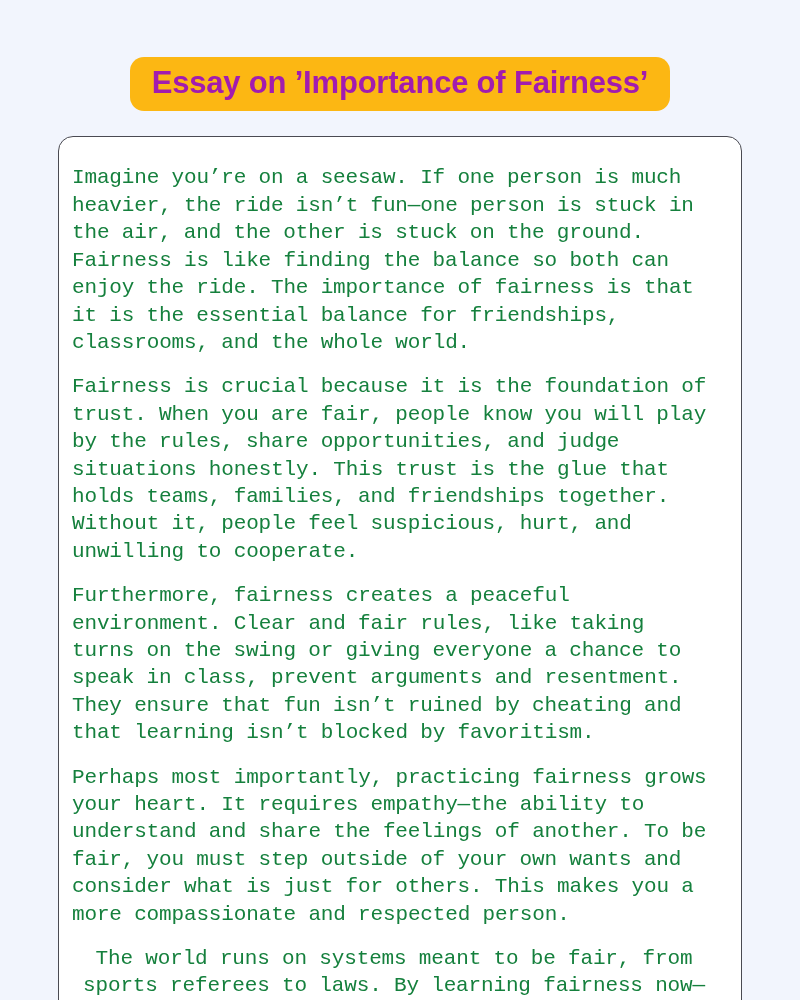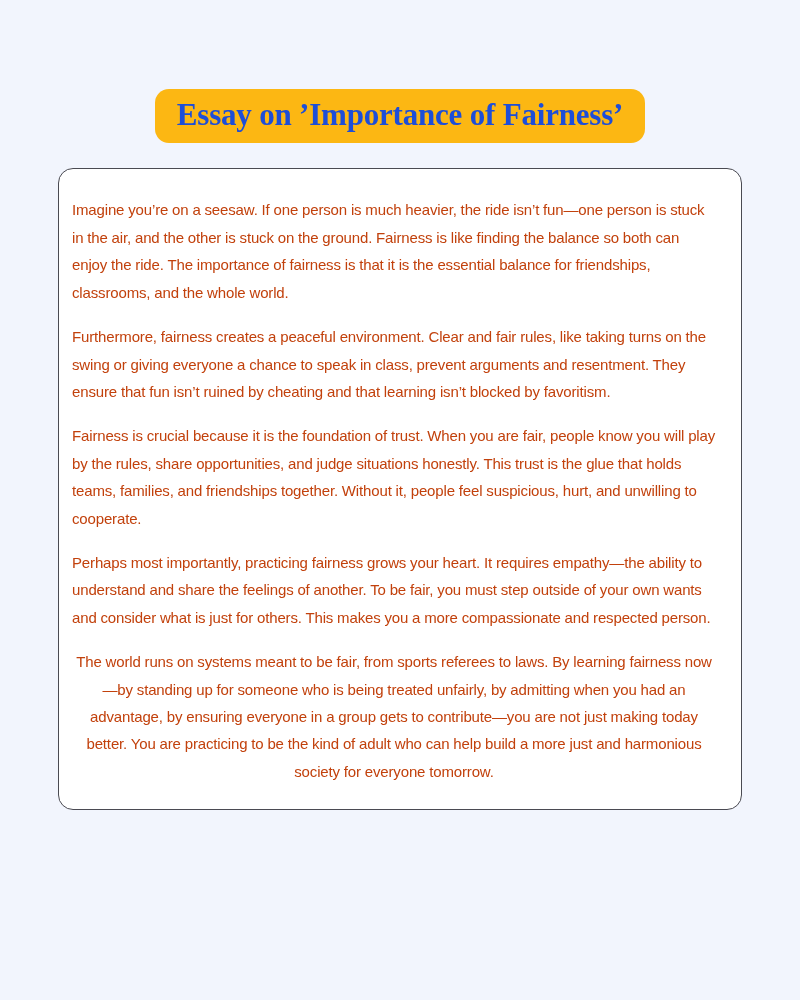--- a/index.html
+++ b/index.html
@@ -24,70 +24,69 @@
   }
   
   .title-wrap {
     margin-top: 57px;
     display: flex;
     justify-content: center;
     width: 100%;
   }
   .title-pill {
     background: #fcb713;
-    color: #1d4ed8;
+    color: #a21caf;
     border-radius: 14px;
     padding: 9px 22px 12px 22px;
     font-size: 31px;
     font-weight: bold;
     letter-spacing: -0.2px;
     line-height: 1.08;
     white-space: nowrap;
-    font-family: Liberation Serif, serif;
-    margin-top: 32px;
+    font-family: Liberation Sans, sans-serif;
   }
   
   .essay-card {
     margin-top: 25px;
     width: 684px;
     box-sizing: border-box;
     background: #ffffff;
     border: 1.6px solid #4a4a52;
     border-radius: 15px;
     padding: 27px 25px 24px 13px;
   }
   .essay-body {
     padding-left: 0;
   }
   .para {
-    font-size: 15px;
+    font-size: 21px;
     line-height: 27.4px;
-    color: #c2410c;
+    color: #15803d;
     margin: 0 0 17px 0;
-    font-family: Liberation Sans, sans-serif;
+    font-family: Liberation Mono, monospace;
     letter-spacing: -0.15px;
     word-spacing: -0.1px;
   }
   .para:last-child {
     margin-bottom: 0;
     text-align: center;
   }
 </style>
 </head>
 <body>
 
 <div class="page">
 
   <div class="title-wrap">
     <div class="title-pill">Essay on ’Importance of Fairness’</div>
   </div>
 
   <div class="essay-card">
     <div class="essay-body">
       <p class="para">Imagine you’re on a seesaw. If one person is much heavier, the ride isn’t fun—one person is stuck in the air, and the other is stuck on the ground. Fairness is like finding the balance so both can enjoy the ride. The importance of fairness is that it is the essential balance for friendships, classrooms, and the whole world.</p>
+      <p class="para">Fairness is crucial because it is the foundation of trust. When you are fair, people know you will play by the rules, share opportunities, and judge situations honestly. This trust is the glue that holds teams, families, and friendships together. Without it, people feel suspicious, hurt, and unwilling to cooperate.</p>
       <p class="para">Furthermore, fairness creates a peaceful environment. Clear and fair rules, like taking turns on the swing or giving everyone a chance to speak in class, prevent arguments and resentment. They ensure that fun isn’t ruined by cheating and that learning isn’t blocked by favoritism.</p>
-      <p class="para">Fairness is crucial because it is the foundation of trust. When you are fair, people know you will play by the rules, share opportunities, and judge situations honestly. This trust is the glue that holds teams, families, and friendships together. Without it, people feel suspicious, hurt, and unwilling to cooperate.</p>
       <p class="para">Perhaps most importantly, practicing fairness grows your heart. It requires empathy—the ability to understand and share the feelings of another. To be fair, you must step outside of your own wants and consider what is just for others. This makes you a more compassionate and respected person.</p>
       <p class="para">The world runs on systems meant to be fair, from sports referees to laws. By learning fairness now—by standing up for someone who is being treated unfairly, by admitting when you had an advantage, by ensuring everyone in a group gets to contribute—you are not just making today better. You are practicing to be the kind of adult who can help build a more just and harmonious society for everyone tomorrow.</p>
     </div>
   </div>
 
 </div>
 
 </body></html>

